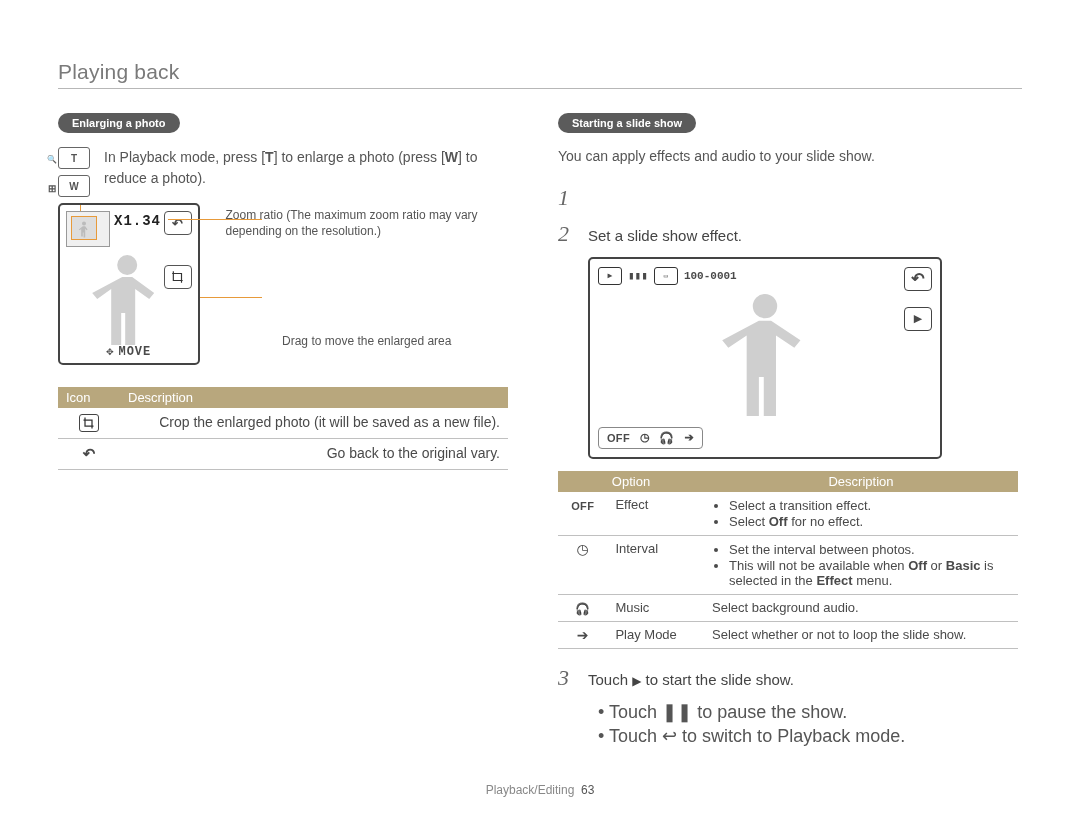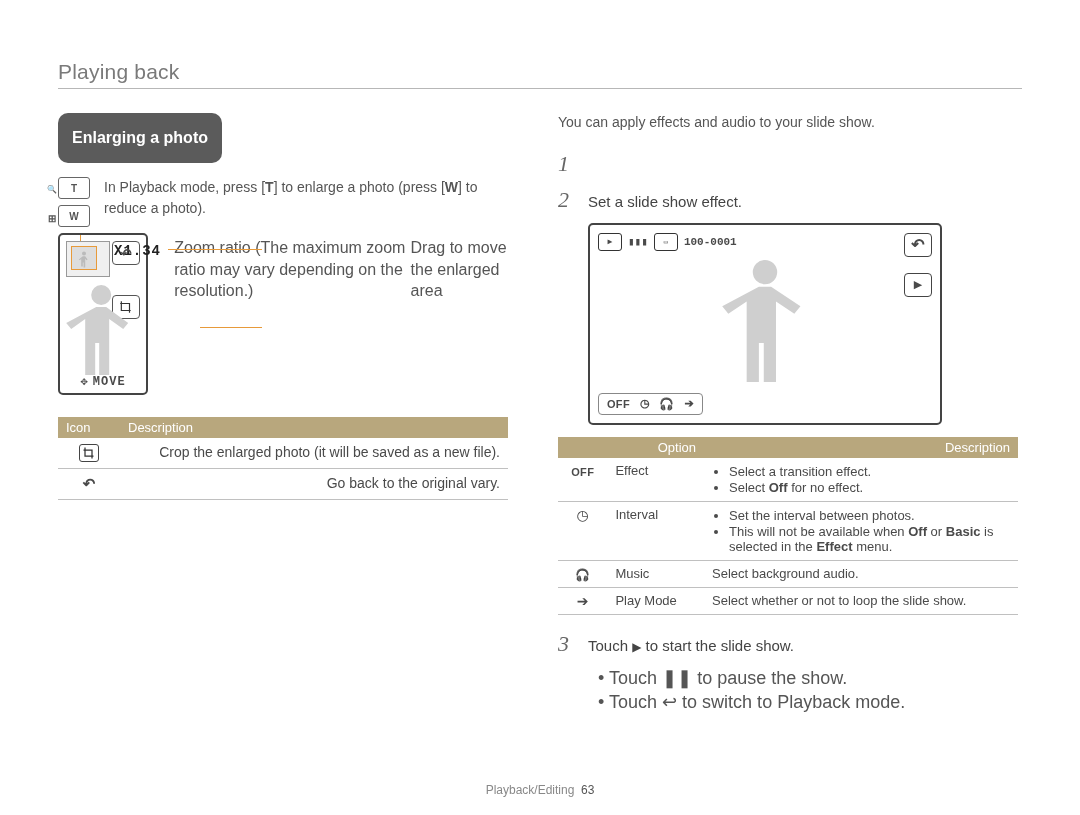--- a/index.html
+++ b/index.html
@@ -32,24 +32,24 @@
     display: flex;
     gap: 50px;
   }
   .col-left { width: 450px; }
   .col-right { width: 460px; }
 
   .pill {
     display: inline-block;
     background: #5b5b5b;
     color: #fff;
-    font-size: 16px;
+    font-size: 11px;
     font-weight: bold;
     border-radius: 10px;
-    padding: 16px 14px;
+    padding: 4px 14px;
     margin-bottom: 14px;
   }
 
   .enlarging-row {
     display: flex;
     gap: 10px;
     margin-bottom: 6px;
     font-size: 14px;
     color: #555;
   }
@@ -124,22 +124,22 @@
     font-weight: bold; letter-spacing: 1px;
     display: flex; align-items: center; gap: 4px;
   }
   .kid {
     position: absolute; left: 50%; top: 44px; transform: translateX(-52%);
     width: 90px; height: 100px;
   }
   .kid svg { fill: #cfcfcf; }
 
   .diagram-labels {
-    display: flex; flex-direction: row; justify-content: space-between;
-    font-size: 16px; color: #555; padding: 4px 0 16px 0;
+    display: flex; flex-direction: column; justify-content: space-between;
+    font-size: 12px; color: #555; padding: 4px 0 16px 0; align-items: center;
   }
   .diagram-labels div { line-height: 1.35; }
 
   table.desc {
     border-collapse: collapse;
     width: 100%;
     margin-top: 22px;
     font-size: 14px;
   }
   table.desc th {
@@ -232,21 +232,21 @@
 
   .opt-table {
     border-collapse: collapse;
     width: 460px;
     font-size: 13px;
     margin-left: 0;
   }
   .opt-table th {
     background: #b8a77d;
     color: #fff;
-    text-align: right;
+    text-align: center;
     padding: 3px 8px;
     font-weight: normal;
   }
   .opt-table td {
     padding: 5px 8px;
     border-bottom: 1px solid #c0c0c0;
     vertical-align: top;
   }
   .opt-table td.ic { width: 28px; text-align: center; font-size: 14px; }
   .opt-table td.nm { width: 70px; }
@@ -344,20 +344,21 @@
         </tr>
         <tr>
           <td class="icon-cell"><span>↶</span></td>
           <td>Go back to the original vary.</td>
         </tr>
       </tbody>
         </table>
     </div>
 
     <div class="col-right">
+      <div class="pill">Starting a slide show</div>
       <div class="intro">You can apply effects and audio to your slide show.</div>
 
       <div class="step">
         <div class="step-num">1</div>
       </div>
       <div class="step">
         <div class="step-num">2</div>
         <div class="step-text">Set a slide show effect.</div>
       </div>
 

